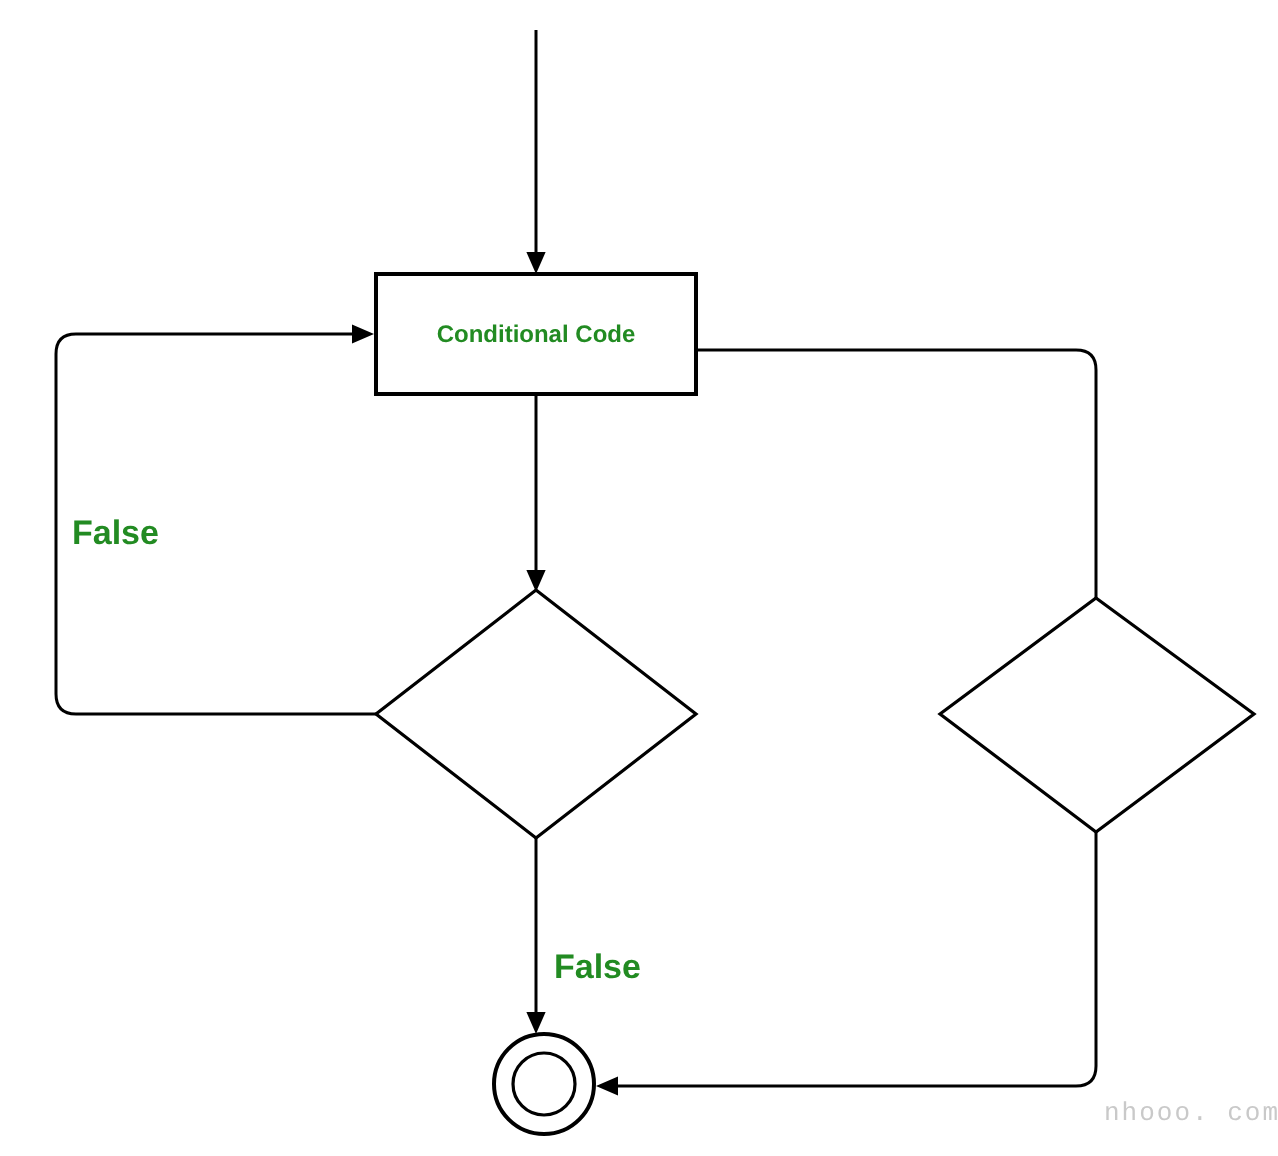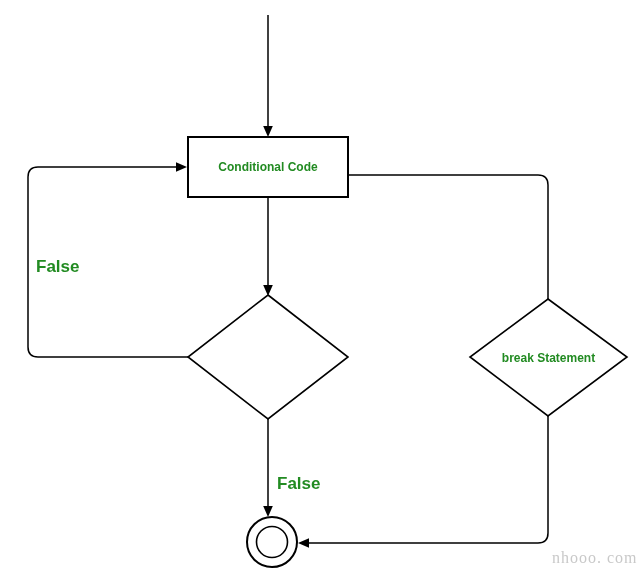--- a/index.html
+++ b/index.html
@@ -34,22 +34,22 @@
     font-weight: bold;
     font-size: 17px;
     line-height: 19px;
     white-space: nowrap;
   }
   .watermark {
     position: absolute;
     left: 552px;
     top: 549px;
     color: #c9c9c9;
-    font-family: Liberation Serif, serif;
-    font-size: 16px;
+    font-family: Liberation Mono, monospace;
+    font-size: 13px;
     letter-spacing: 1px;
     white-space: nowrap;
     text-align: right;
   }
 </style>
 </head>
 <body>
 
 <div id="canvas">
 
@@ -80,23 +80,20 @@
 
     <circle cx="272" cy="542" r="25" fill="#ffffff" stroke="#000" stroke-width="2"></circle>
     <circle cx="272" cy="542" r="15.5" fill="#ffffff" stroke="#000" stroke-width="1.6"></circle>
   </svg>
 
   <div class="label-box" style="left:188px; top:137px; width:160px; height:60px;">
     <span class="node-text narrow">Conditional Code</span>
   </div>
 
 
-  <div class="label-box" style="left:470px; top:299px; width:157px; height:117px;">
-    <span class="node-text narrow2">break Statement</span>
-  </div>
 
   <div class="edge-label" style="left:36px; top:257px;">False</div>
 
   <div class="edge-label" style="left:277px; top:447px;margin-top:27px;">False</div>
 
   <div class="watermark">nhooo. com</div>
 
 </div>
 
 </body></html>

